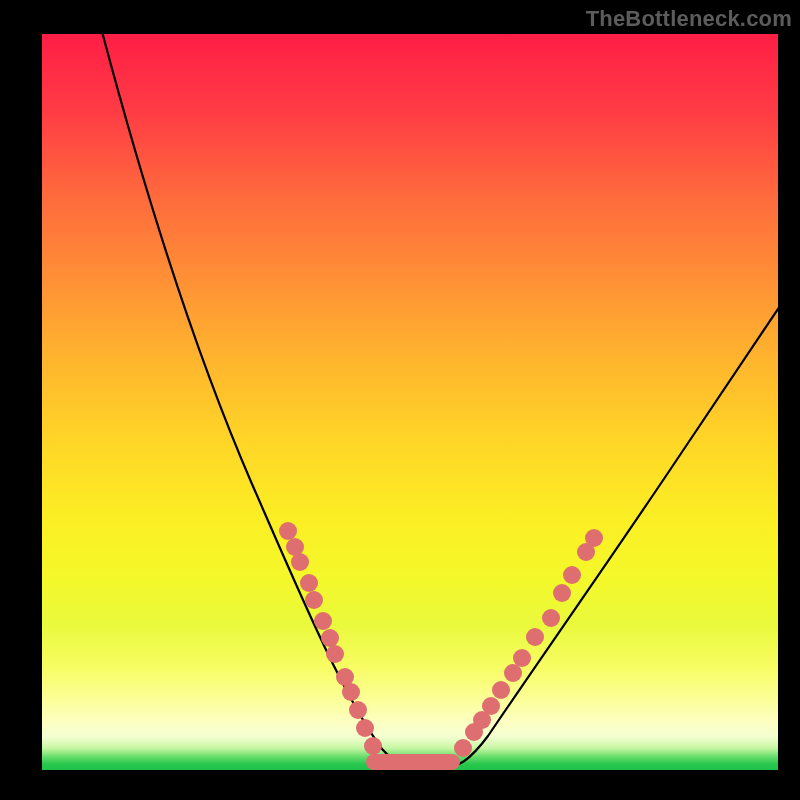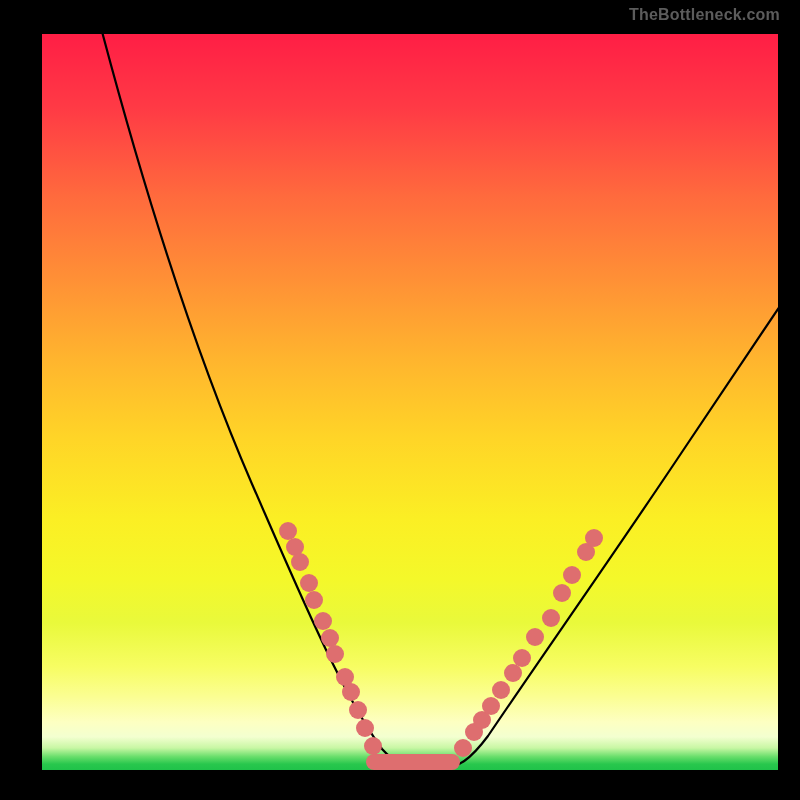--- a/index.html
+++ b/index.html
@@ -42,23 +42,23 @@
       #f3ffd0 95.5%,
       #c8f7a4 97%,
       #68de6b 98.2%,
       #28c74d 99.2%,
       #1fc24a 100%
     );
   }
   .watermark {
     position: absolute;
     top: 6px;
-    right: 20px;
+    right: 8px;
     font-family: Arial, Helvetica, sans-serif;
-    font-size: 16px;
+    font-size: 22px;
     font-weight: 600;
     color: #5c5c5c;
     letter-spacing: 0.2px;
   }
   svg.overlay {
     position: absolute;
     left: 42px;
     top: 34px;
     width: 736px;
     height: 736px;

